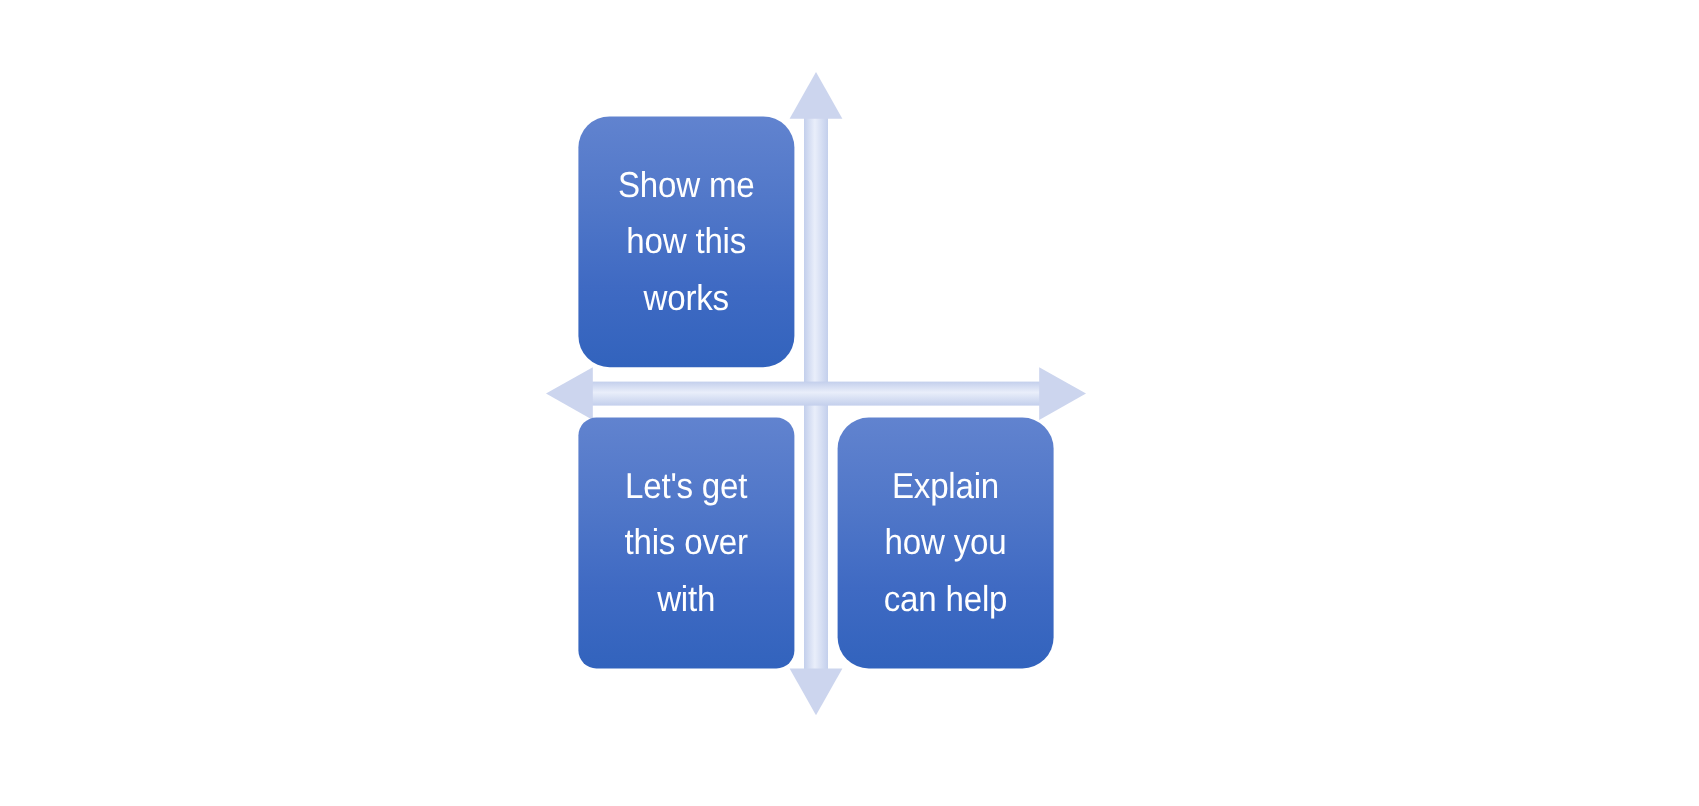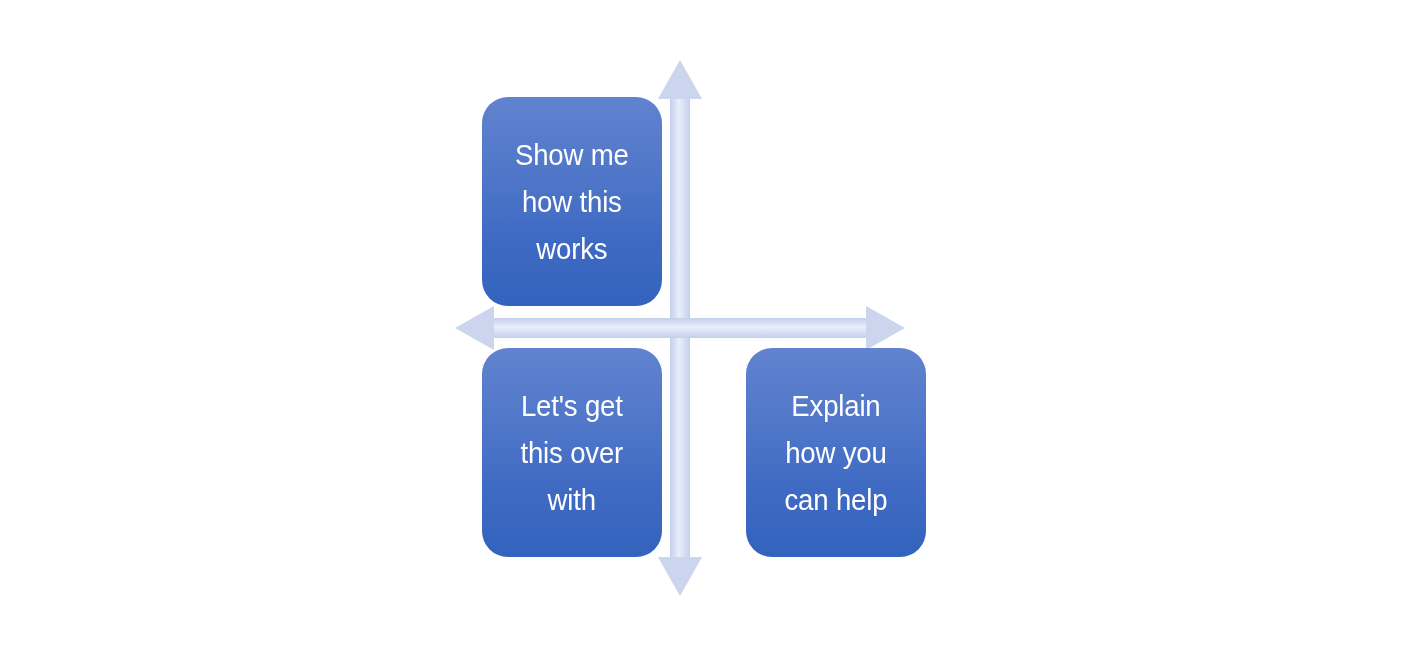--- a/index.html
+++ b/index.html
@@ -40,22 +40,22 @@
     background: linear-gradient(180deg, #6183cf 0%, #4f76c8 38%, #3f6ac3 68%, #3263bd 100%);
     display: flex;
     align-items: center;
     justify-content: center;
     box-sizing: border-box;
     padding: 4px 6px;
   }
 
   .qbox-q2 { left: 482px; top: 97px; }   
   .qbox-q1 { left: 698px; top: 97px; }   
-  .qbox-q3 { left: 482px; top: 348px; }  
-  .qbox-q4 { left: 698px; top: 348px; margin-left: 48px; }  
+  .qbox-q3 { left: 482px; top: 348px; border-radius: 15px; }  
+  .qbox-q4 { left: 698px; top: 348px; }  
 
   .qbox-label {
     color: #ffffff;
     font-size: 30px;
     line-height: 1.57;
     text-align: center;
     font-weight: 400;
     letter-spacing: -0.2px;
     font-family: "Liberation Sans", sans-serif;
     white-space: pre-line;

